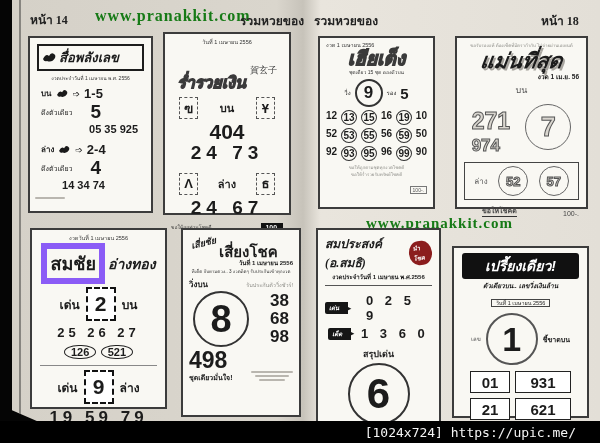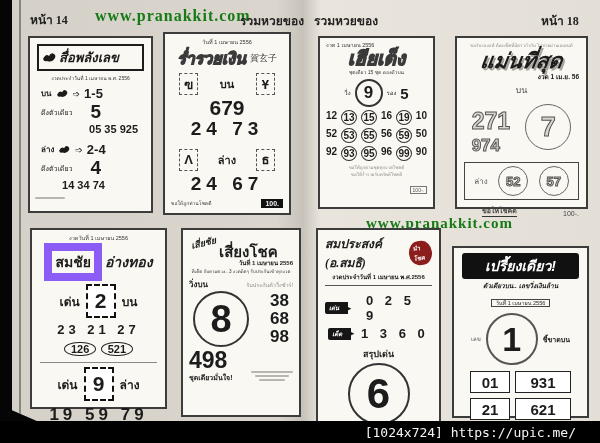--- a/index.html
+++ b/index.html
@@ -90,29 +90,29 @@
       <span style="font-size:7px;">ดึงตัวเดียว</span>
       <span style="font-weight:bold;font-size:19px;margin-left:14px;">4</span>
     </div>
     <div style="font-weight:bold;font-size:11px;text-align:center;padding-right:14px;">14 34 74</div>
     <div class="bar" style="width:30px;margin-top:6px;"></div>
   </div>
 
   <div class="card" style="left:163px;top:32px;width:128px;height:183px;padding:4px 6px;">
     <div class="tiny tc" style="font-size:5.5px;">วันที่ 1 เมษายน 2556</div>
     <div style="display:flex;align-items:center;justify-content:center;gap:4px;">
-      <span style="font-weight:bold;font-style:italic;font-size:16px;color:#a21caf;-webkit-text-stroke:1.2px #3a3a3a;">ร่ำรวยเงิน</span>
+      <span style="font-weight:bold;font-style:italic;font-size:16px;color:#a21caf;margin-top:24px;-webkit-text-stroke:1.2px #3a3a3a;">ร่ำรวยเงิน</span>
       <span style="font-size:9px;color:#444;">賀玄子</span>
     </div>
     <div style="display:flex;align-items:center;justify-content:space-between;padding:2px 8px;">
       <span class="gbox">ฃ</span>
       <span style="font-weight:bold;font-size:11px;">บน</span>
       <span class="gbox">Ұ</span>
     </div>
-    <div class="tc" style="font-weight:bold;font-size:21px;line-height:1.05;">679</div>
+    <div class="tc" style="font-weight:bold;font-size:21px;line-height:1.05;">404</div>
     <div class="tc" style="font-weight:bold;font-size:19px;letter-spacing:5px;line-height:1.05;">24  73</div>
     <div style="display:flex;align-items:center;justify-content:space-between;padding:2px 8px;margin-top:8px;">
       <span class="gbox">Λ</span>
       <span style="font-weight:bold;font-size:11px;">ล่าง</span>
       <span class="gbox">ธ</span>
     </div>
     <div class="tc" style="font-weight:bold;font-size:19px;letter-spacing:5px;">24  67</div>
     <div style="display:flex;align-items:center;justify-content:space-between;margin-top:4px;">
       <span class="tiny" style="font-size:5px;">ขอให้ถูกท่านโชคดี</span>
       <span class="chip-black">100.</span>
@@ -177,29 +177,29 @@
     </div>
     <div style="display:flex;justify-content:space-between;align-items:flex-end;margin-top:5px;">
       <span style="font-weight:bold;font-size:7px;border-bottom:1px solid #333;color:#444;margin-left:18px;">ขอให้โชคดี</span>
       <span style="font-size:7px;color:#444;">100-.</span>
     </div>
   </div>
 
   <div class="card" style="left:30px;top:228px;width:137px;height:181px;padding:4px 8px;">
     <div class="tiny tc" style="font-size:5.5px;">งวดวันที่ 1 เมษายน 2556</div>
     <div style="display:flex;align-items:center;justify-content:center;gap:3px;margin:1px 0 3px;">
-      <span style="border:8px solid #8b5cf6;padding:0 3px;font-weight:bold;font-size:14px;">สมชัย</span>
+      <span style="border:6px solid #8b5cf6;padding:0 3px;font-weight:bold;font-size:18px;">สมชัย</span>
       <span style="font-weight:bold;font-style:italic;font-size:14px;">อ่างทอง</span>
     </div>
     <div style="display:flex;align-items:center;justify-content:center;gap:6px;">
       <span style="font-weight:bold;font-size:12px;">เด่น</span>
       <span class="dashbox" style="width:26px;height:30px;font-size:21px;">2</span>
       <span style="font-weight:bold;font-size:12px;">บน</span>
     </div>
-    <div class="tc" style="font-weight:bold;font-size:13px;letter-spacing:4px;margin-top:4px;">23 21 27</div>
+    <div class="tc" style="font-weight:bold;font-size:13px;letter-spacing:4px;margin-top:4px;">25 26 27</div>
     <div class="tc" style="margin-top:2px;">
       <span class="pill">126</span>
       <span class="pill">521</span>
     </div>
     <div style="border-top:1.5px solid #888;margin:5px 0 4px;"></div>
     <div style="display:flex;align-items:center;justify-content:center;gap:6px;">
       <span style="font-weight:bold;font-size:12px;">เด่น</span>
       <span class="dashbox" style="width:26px;height:30px;font-size:21px;">9</span>
       <span style="font-weight:bold;font-size:12px;">ล่าง</span>
     </div>

